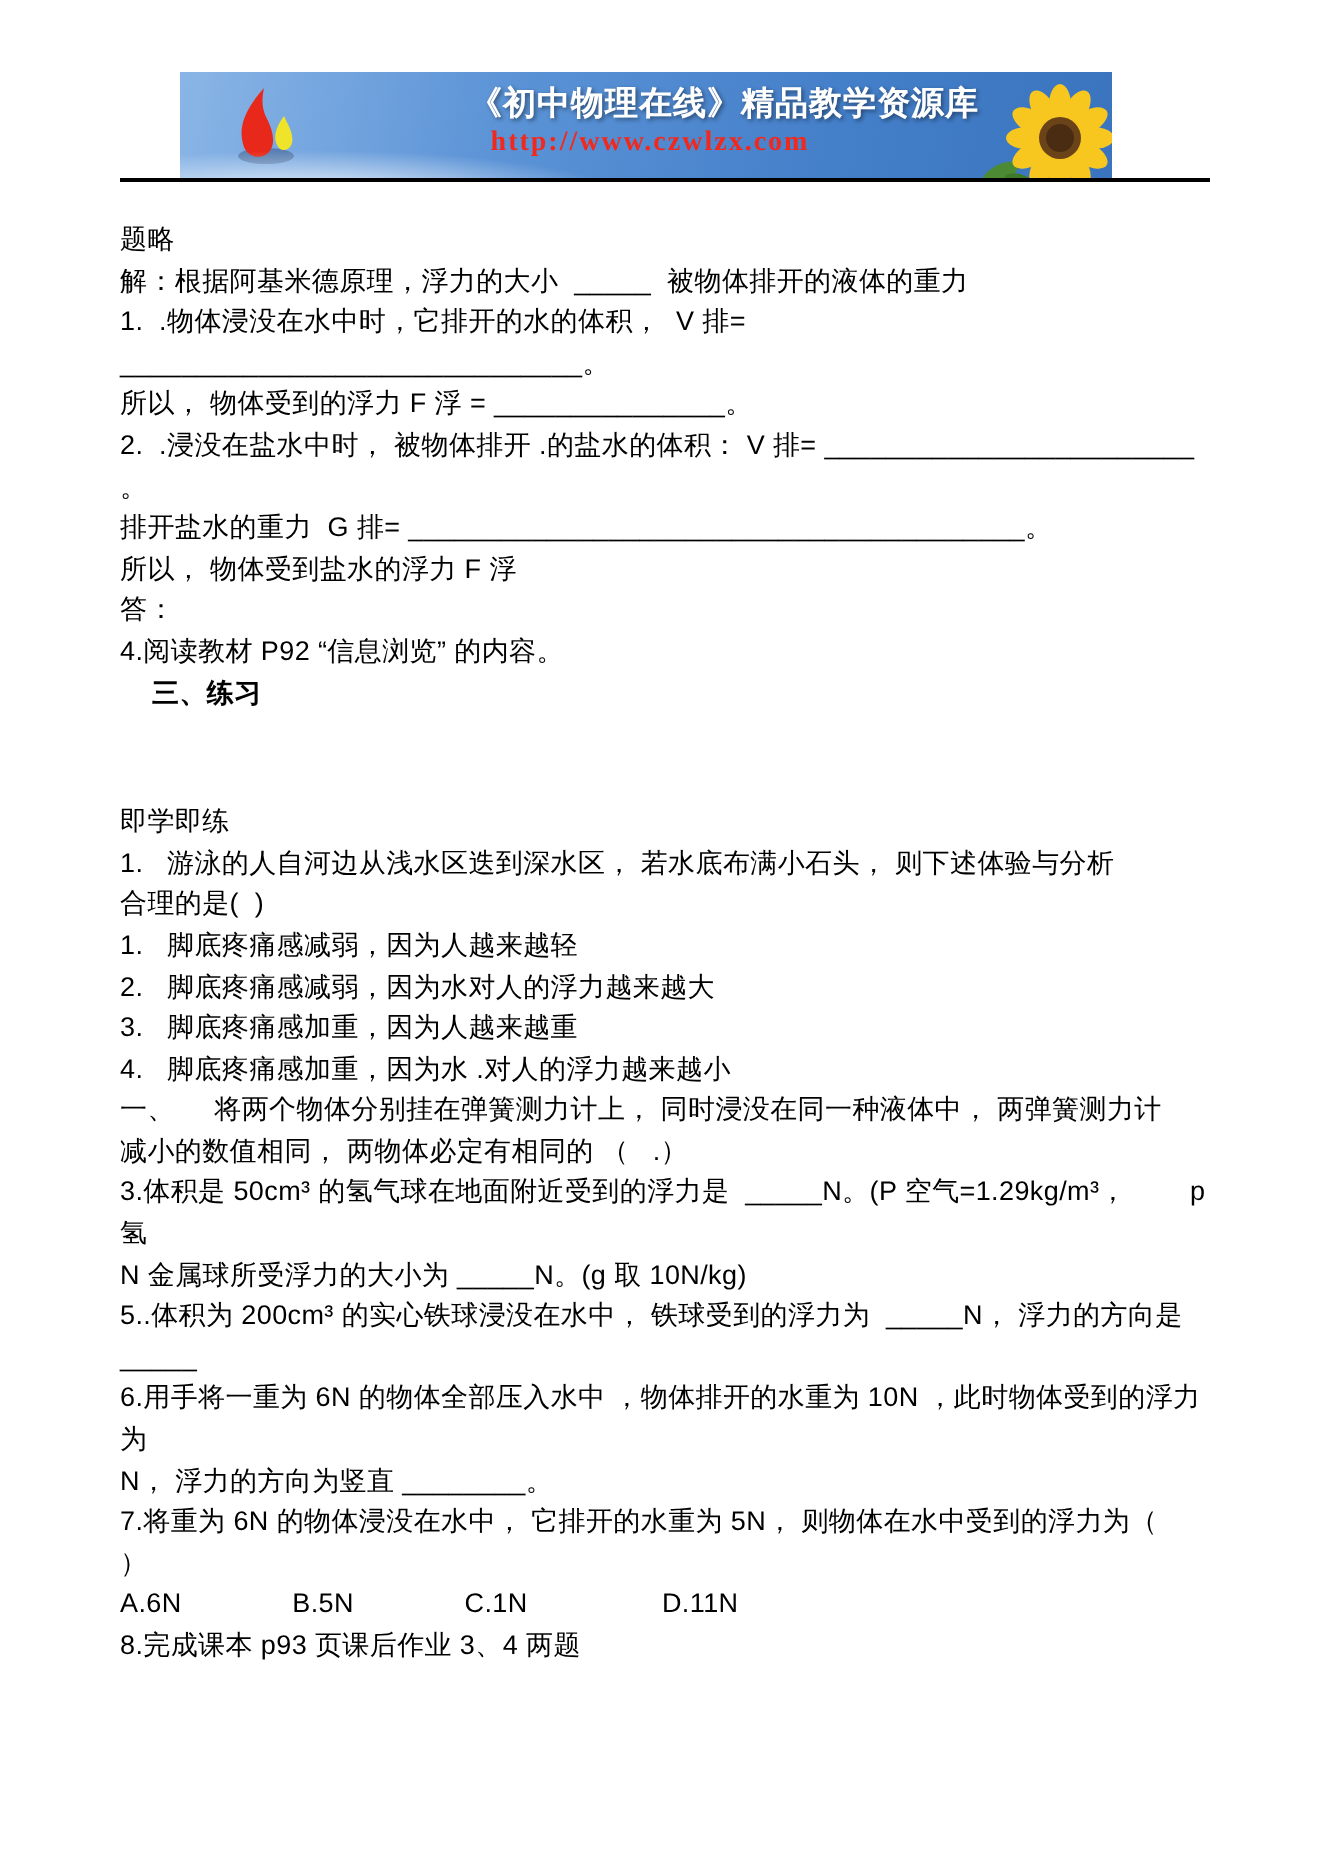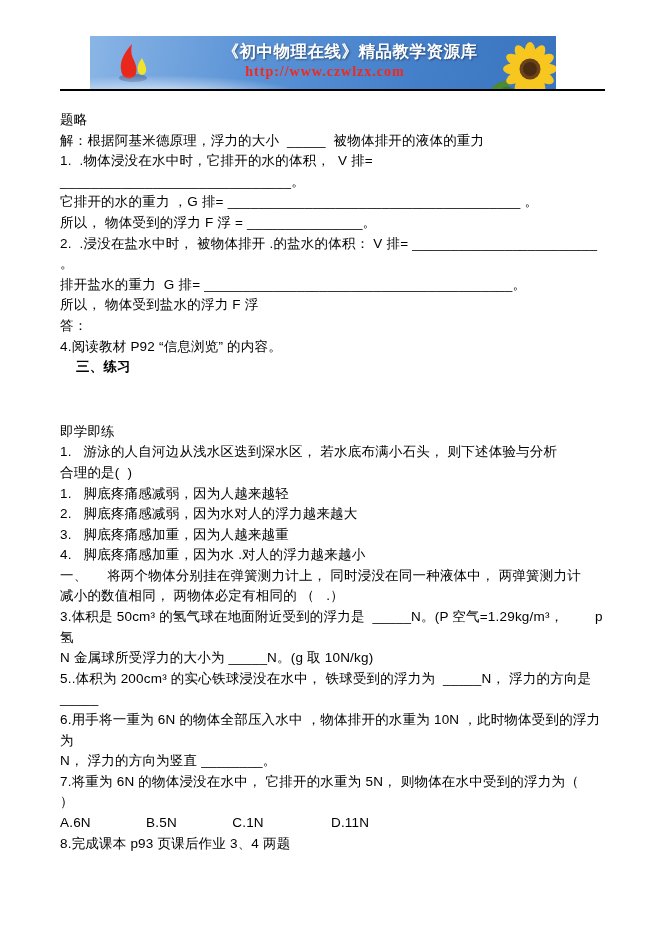--- a/index.html
+++ b/index.html
@@ -19,21 +19,21 @@
     margin-left:30px;
     width:466px;height:53px;
     background:linear-gradient(100deg,#8ab5e6 0%,#5b93d6 35%,#447fc9 70%,#3a74bf 100%);
     overflow:hidden;
   }
   .banner::after{
     content:"";position:absolute;left:0;bottom:-8px;width:220px;height:22px;
     background:radial-gradient(ellipse at 30% 100%, rgba(255,255,255,0.85), rgba(255,255,255,0) 70%);
   }
   .banner-title{
-    position:absolute;top:5px;left:105px;width:310px;
+    position:absolute;top:5px;left:117px;width:310px;
     text-align:center;color:#ffffff;font-weight:bold;font-size:16.5px;
     letter-spacing:0.5px;text-shadow:1px 1px 2px rgba(0,0,0,0.45);
     white-space:nowrap;
   }
   .banner-url{
     position:absolute;top:28px;left:80px;width:310px;
     text-align:center;color:#f2281c;font-weight:bold;font-size:14px;
     font-family:Liberation Serif, serif;letter-spacing:1px;
     white-space:nowrap;
   }
@@ -90,21 +90,20 @@
         </g>
       </svg>
     </div>
 
     <div class="rule"></div>
 
     <div class="doc">
       <p class="line">题略</p>
       <p class="line">解：根据阿基米德原理，浮力的大小  _____  被物体排开的液体的重力</p>
       <p class="line">1.  .物体浸没在水中时，它排开的水的体积，  V 排= ______________________________。</p>
-      <p class="line">它排开的水的重力 ，G 排= ______________________________________ 。</p>
       <p class="line">所以， 物体受到的浮力 F 浮 = _______________。</p>
       <p class="line">2.  .浸没在盐水中时， 被物体排开 .的盐水的体积： V 排= ________________________ 。</p>
       <p class="line">排开盐水的重力  G 排= ________________________________________。</p>
       <p class="line">所以， 物体受到盐水的浮力 F 浮</p>
       <p class="line">答：</p>
       <p class="line">4.阅读教材 P92 “信息浏览” 的内容。</p>
       <p class="line b">三、练习</p>
 
       <div class="gap-large"></div>
 

